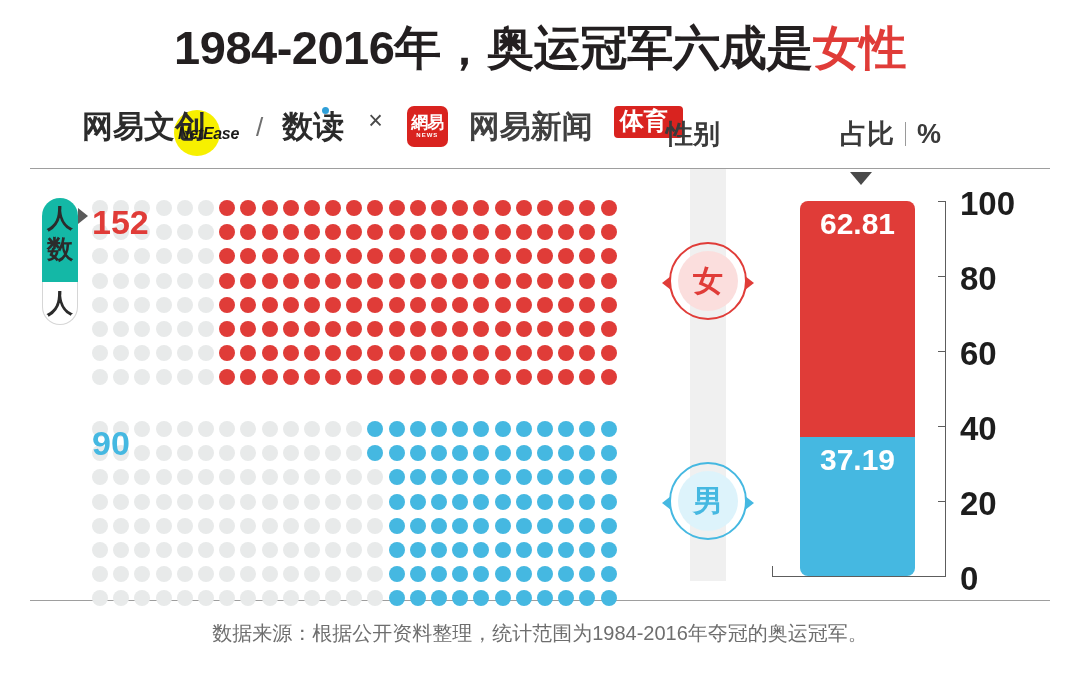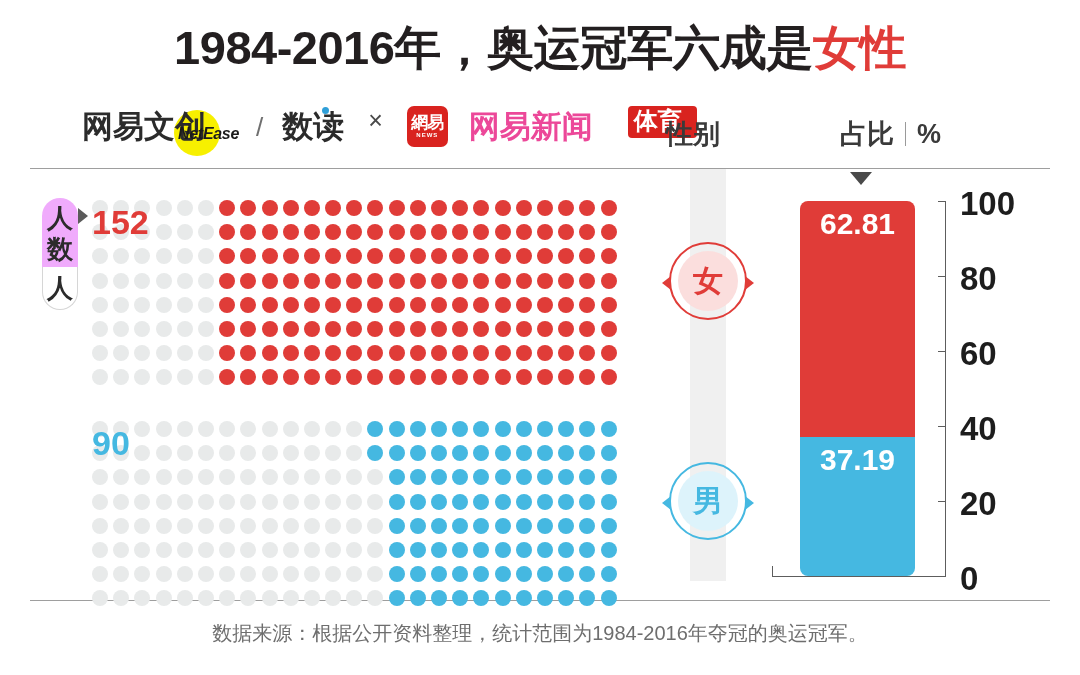--- a/index.html
+++ b/index.html
@@ -120,22 +120,22 @@
     flex-direction: column;
     align-items: center;
     justify-content: center;
     margin-right: 9px;
   }
   .ne-logo .cn { font-size: 17px; font-weight: bold; line-height: 16px; letter-spacing: -1px;}
   .ne-logo .en { font-size: 6px; font-weight: bold; letter-spacing: 1px; line-height: 8px;}
   .ne-news {
     font-size: 31px;
     font-weight: bold;
-    color: #ec4899;
-    margin-right: 23px;
+    color: #404040;
+    margin-right: 9px;
   }
   .sport-badge {
     background: #d9231f;
     color: #fff;
     font-size: 24px;
     font-weight: bold;
     padding: 3px 15px 5px 6px;
     border-radius: 4px;
     line-height: 1;
   }
@@ -194,23 +194,23 @@
 
   
   .axis-label {
     position: absolute;
     left: 42px;
     top: 198px;
     width: 36px;
     z-index: 4;
   }
   .axis-label .pill {
-    background: #f0abfc;
+    background: #14b8a6;
     border-radius: 18px 18px 0 0;
-    padding: 5px 0 2px 0;
+    padding: 5px 0 17px 0;
     text-align: center;
     font-size: 26px;
     font-weight: bold;
     color: #2b2b2b;
     line-height: 31px;
   }
   .axis-label .unit {
     background: #ffffff;
     border: 1px solid #d6d6d6;
     border-top: none;

